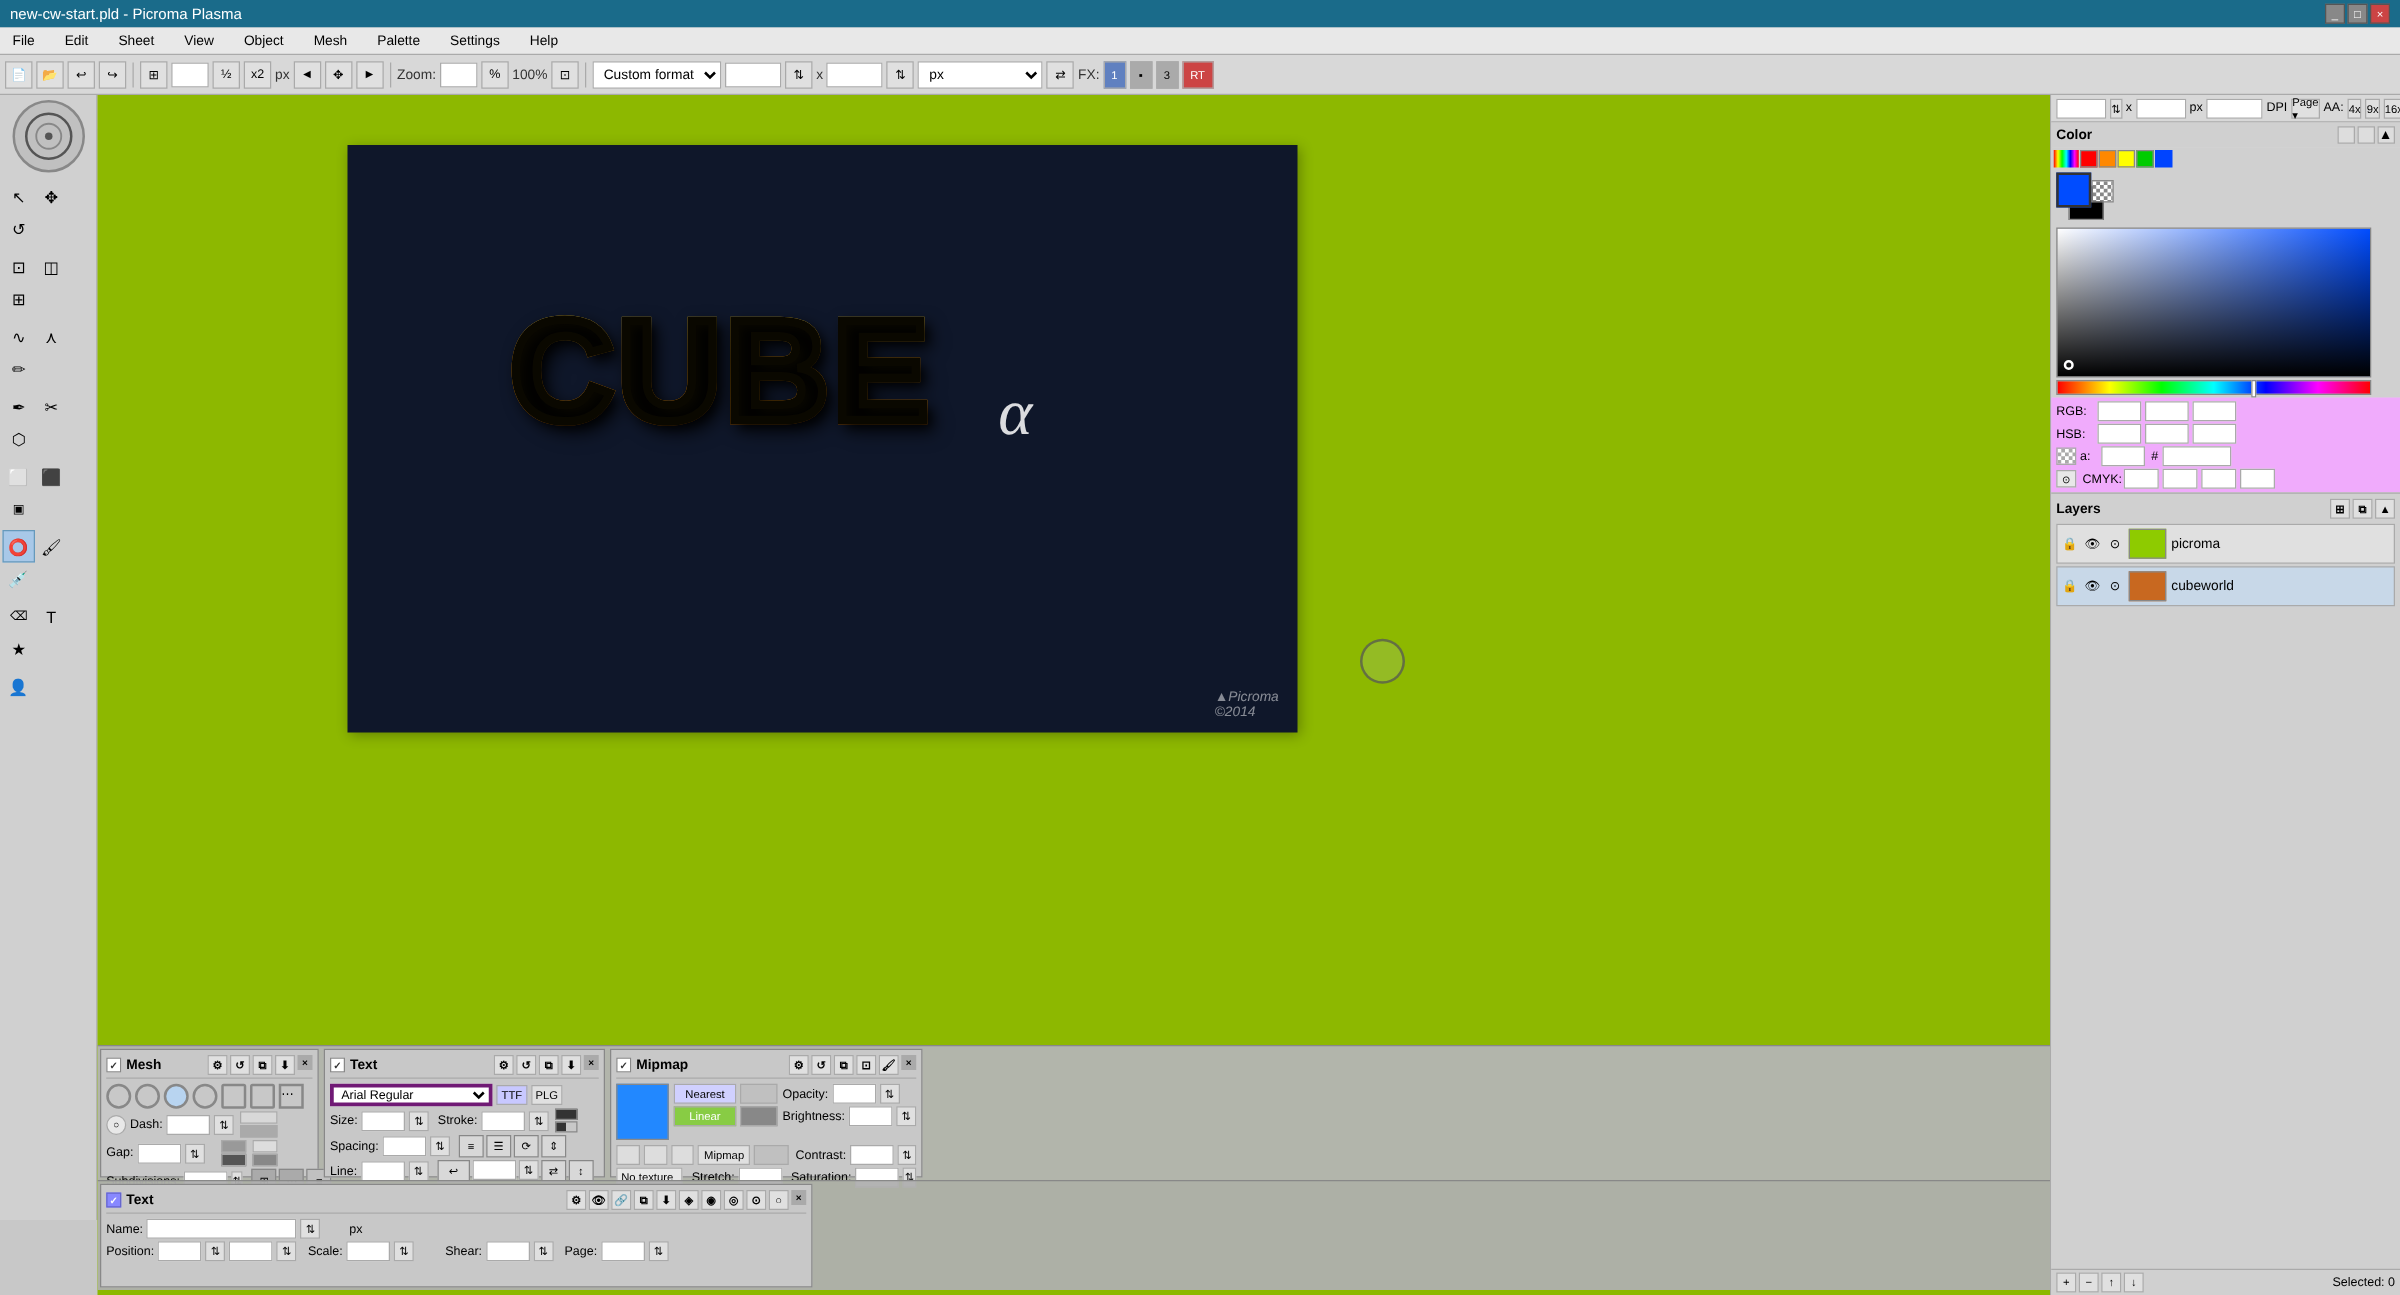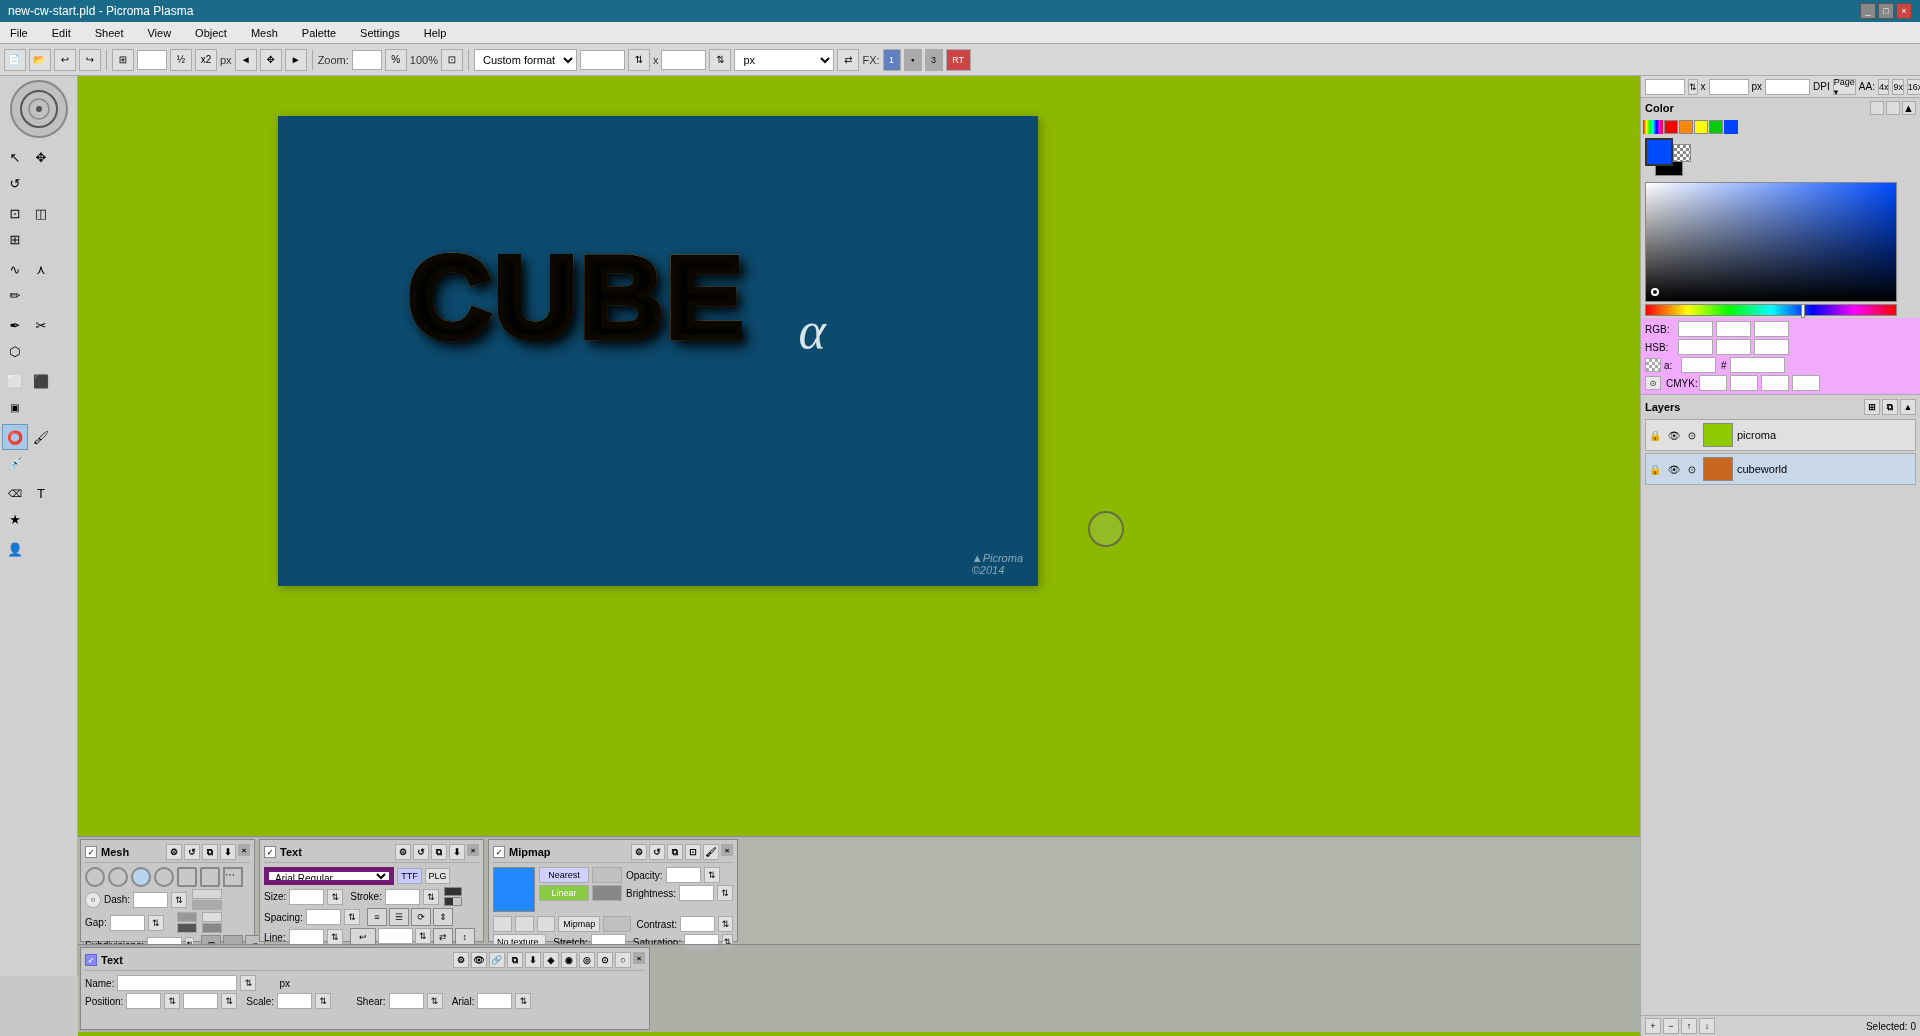--- a/index.html
+++ b/index.html
@@ -96,21 +96,21 @@
     .sub-panel-header {
       display: flex; align-items: center; gap: 4px; font-weight: bold; font-size: 11px;
       border-bottom: 1px solid #aaa; padding-bottom: 2px; margin-bottom: 2px;
     }
     .panel-close { margin-left: auto; width: 12px; height: 12px; background: #aaa; font-size: 8px; display: flex; align-items: center; justify-content: center; cursor: pointer; }
     .panel-check { width: 12px; height: 12px; background: #fff; border: 1px solid #888; font-size: 8px; color: #333; display: flex; align-items: center; justify-content: center; cursor: pointer; }
 
     .panel-row { display: flex; align-items: center; gap: 3px; font-size: 10px; }
     .small-input { width: 35px; height: 16px; border: 1px solid #aaa; background: white; font-size: 10px; padding: 0 2px; }
     .small-btn { width: 16px; height: 16px; background: #e0e0e0; border: 1px solid #aaa; font-size: 9px; display: flex; align-items: center; justify-content: center; cursor: pointer; }
-    .small-dropdown { height: 18px; border: 5px solid #701a75; background: white; font-size: 10px; padding: 0 2px; }
+    .small-dropdown { height: 18px; border: 3px solid #701a75; background: white; font-size: 10px; padding: 0 2px; }
 
     
     #secondary-tools {
       position: absolute; top: 76px; left: 78px; width: calc(100% - 358px);
       height: 28px; background: #d0d0d0; display: flex; align-items: center;
       padding: 0 4px; gap: 2px; border-bottom: 1px solid #aaa;
     }
     .sec-tool-btn { width: 22px; height: 22px; background: #e0e0e0; border: 1px solid #aaa; display: flex; align-items: center; justify-content: center; cursor: pointer; font-size: 11px; }
     .sec-tool-btn.active { background: #a0c0e0; border-color: #6090b0; }
   </style>
@@ -236,21 +236,21 @@
     <div class="tool-icon">T</div>
     <div class="tool-icon">★</div>
   </div>
   <div class="tool-row">
     <div class="tool-icon">👤</div>
   </div>
 </div>
 
 <div id="canvas-area">
 
-  <div id="canvas-bg" style="position:absolute; top:40px; left:200px; width:760px; height:470px; background:#0c4a6e; box-shadow: 2px 2px 10px rgba(0,0,0,0.3);">
+  <div id="canvas-bg" style="position:absolute; top:40px; left:200px; width:760px; height:470px; background:#0f172a; box-shadow: 2px 2px 10px rgba(0,0,0,0.3);">
 
     <div style="position:absolute; top:130px; left:130px; pointer-events:none;">
       <div style="font-family: Impact, Arial Black, sans-serif; font-size: 115px; font-weight: 900; line-height:0.9; position:relative;">
         <div style="
           color: #e8a000;
           -webkit-text-stroke: 7px #0a0800;
           text-shadow: 5px 5px 8px rgba(0,0,0,0.8), -2px -2px 0 #0a0800, 2px 2px 0 #0a0800;
           background: linear-gradient(180deg, #ffe055 0%, #d4860a 40%, #ff9900 70%, #c46000 100%);
           -webkit-background-clip: text;
           -webkit-text-fill-color: transparent;
@@ -475,21 +475,21 @@
           <input class="small-input" type="text" style="">
           <div class="small-btn">⇅</div>
           <input class="small-input" type="text" style="">
           <div class="small-btn">⇅</div>
           <span style="margin-left:6px;">Scale:</span>
           <input class="small-input" type="text" style="">
           <div class="small-btn">⇅</div>
           <span style="margin-left:22px;">Shear:</span>
           <input class="small-input" type="text" style="">
           <div class="small-btn">⇅</div>
-          <span style="margin-left:6px;">Arial:</span>
+          <span style="margin-left:6px;">Page:</span>
           <input class="small-input" type="text" style="">
           <div class="small-btn">⇅</div>
         </div>
       </div>
     </div>
   </div>
 </div>
 
 <div id="right-panel">
 

